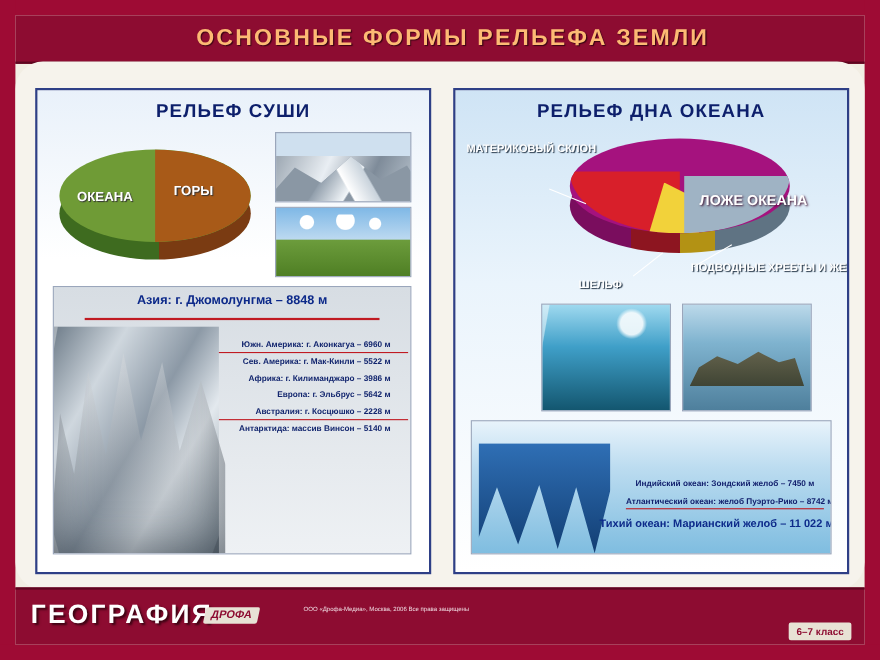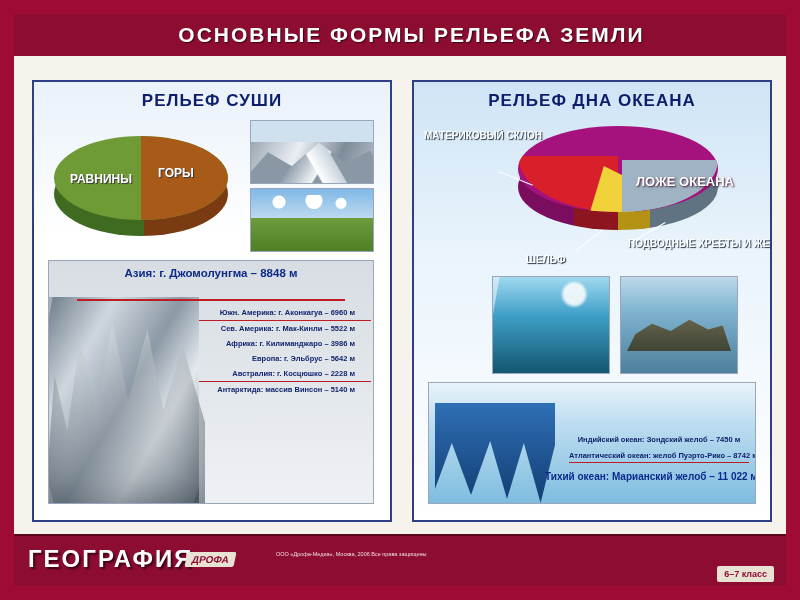--- a/index.html
+++ b/index.html
@@ -47,34 +47,35 @@
     position: absolute;
     left: 14px; top: 14px;
     width: 772px; height: 42px;
     background: #8d0c31;
     display: flex;
     align-items: center;
     justify-content: center;
     border-bottom: 2px solid #5d0620;
   }
   .title-bar .title-text {
-    color: #ffffff;
+    color: #fdba74;
     font-size: 21px;
     font-weight: bold;
     letter-spacing: 2px;
     text-shadow: 1px 1px 1px #3b0413;
     white-space: nowrap;
     margin-left: 23px;
   }
   
   .board {
     position: absolute;
     left: 14px; top: 56px;
     width: 772px; height: 480px;
     background: #f6f3ec;
+    border-radius: 25px;
   }
   
   .panel {
     position: absolute;
     border: 2px solid #2e3f86;
     background: #ffffff;
     overflow: hidden;
   }
   .panel-left {
     left: 18px; top: 24px;
@@ -215,21 +216,21 @@
   }
   .asia-line {
     position: absolute;
     left: 28px; top: 6px;
     width: 268px;
     text-align: center;
     font-size: 11.5px;
     font-weight: bold;
     color: #0d2a8a;
     border-bottom: 2px solid #c01a22;
-    padding-bottom: 20px;
+    padding-bottom: 10px;
     white-space: nowrap;
   }
   .peaks-list {
     position: absolute;
     left: 150px; top: 44px;
     width: 172px;
   }
   .peaks-list .peak {
     font-size: 7.5px;
     font-weight: bold;
@@ -441,21 +442,21 @@
 
     <div class="panel panel-left">
       <div class="panel-title">РЕЛЬЕФ СУШИ</div>
 
       <div class="pie-wrap-left">
         <div class="pie3d">
           <div class="pie-side"></div>
           <div class="pie-top">
             <div class="pie-slice-right"></div>
           </div>
-          <div class="pie-label lbl-plains">РАВНИНЫ</div>
+          <div class="pie-label lbl-plains">ОКЕАНА</div>
           <div class="pie-label lbl-mount">ГОРЫ</div>
         </div>
       </div>
 
       <div class="photo photo-mountain"></div>
       <div class="photo photo-field"></div>
 
       <div class="rock-block">
         <div class="rock-img"></div>
         <div class="asia-line">Азия: г. Джомолунгма – 8848 м</div>

